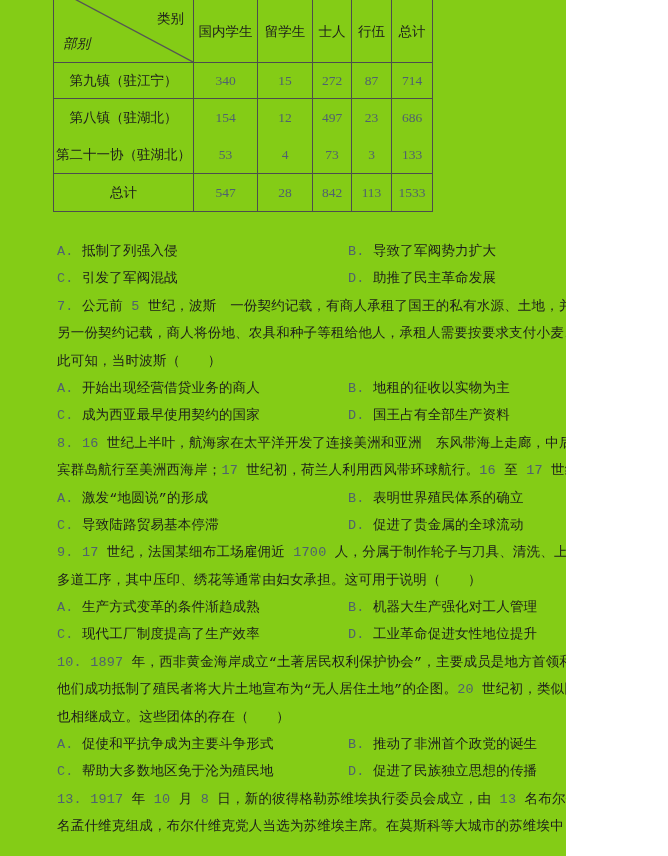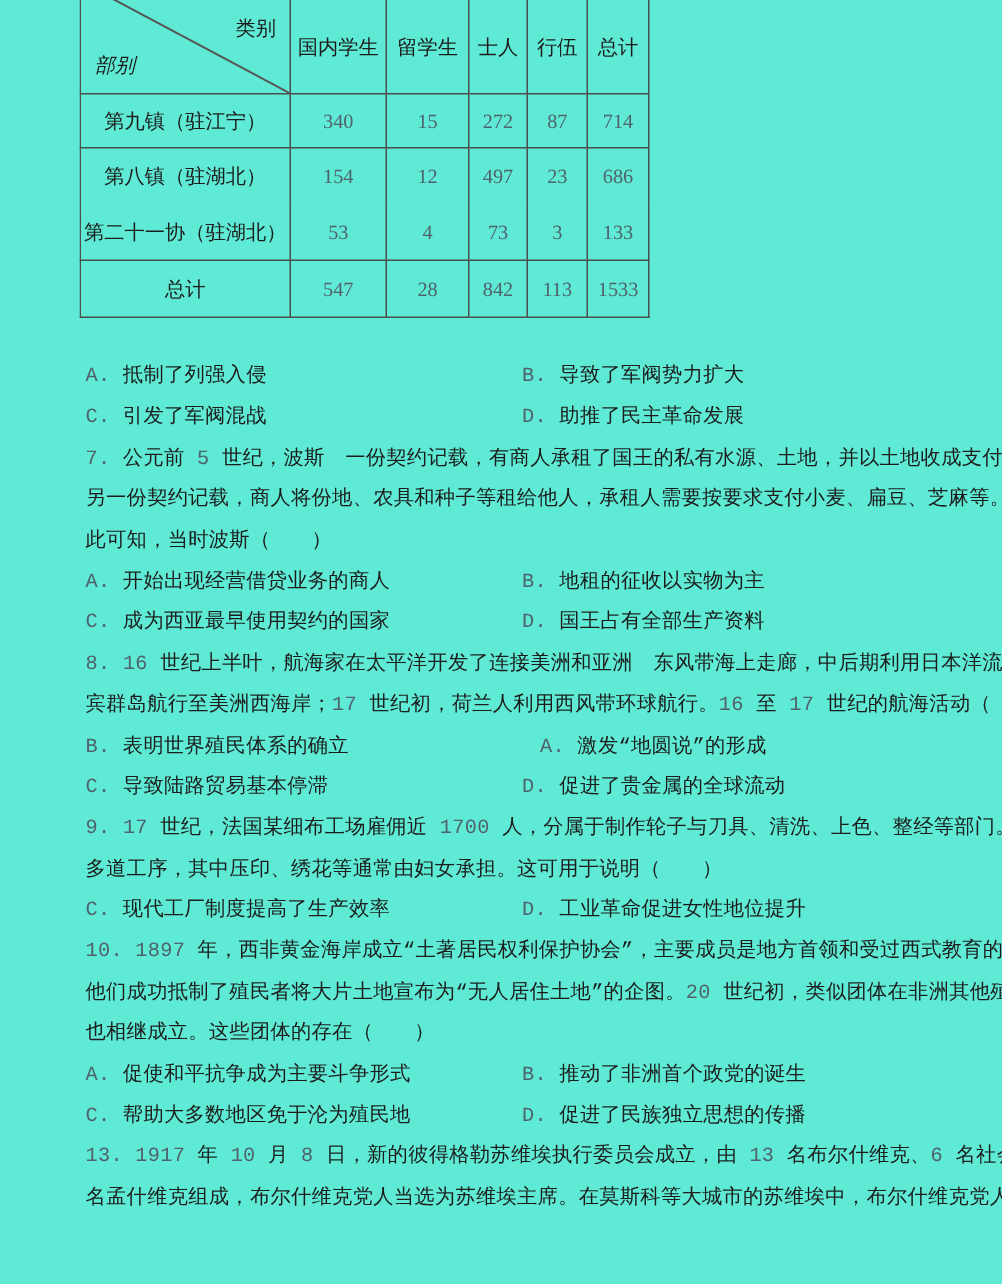--- a/index.html
+++ b/index.html
@@ -1,21 +1,21 @@
 <!DOCTYPE html>
 <html><head>
 <meta charset="utf-8">
 <style>
   * { box-sizing: border-box; }
   html, body { margin: 0; padding: 0; background: #ffffff; }
   .page {
     position: relative;
-    width: 668px;
+    width: 566px;
     height: 856px;
-    background: #5eead4;
+    background: #84cc16;
     font-family: "Liberation Serif", "DejaVu Serif", serif;
     color: #1c1c1c;
     overflow: hidden;
   }
 
   
   .table-clip {
     position: absolute;
     left: 53px;
     top: 0;
@@ -153,29 +153,33 @@
       <span class="opt opt-a"><span class="lat">A.</span> 开始出现经营借贷业务的商人</span>
       <span class="opt opt-b"><span class="lat">B.</span> 地租的征收以实物为主</span>
     </div>
     <div class="line opts">
       <span class="opt opt-a"><span class="lat">C.</span> 成为西亚最早使用契约的国家</span>
       <span class="opt opt-b"><span class="lat">D.</span> 国王占有全部生产资料</span>
     </div>
     <div class="line txt"><span class="lat">8.</span> <span class="lat">16</span> 世纪上半叶，航海家在太平洋开发了连接美洲和亚洲　东风带海上走廊，中后期利用日本洋流从菲律</div>
     <div class="line txt">宾群岛航行至美洲西海岸；<span class="lat">17</span> 世纪初，荷兰人利用西风带环球航行。<span class="lat">16</span> 至 <span class="lat">17</span> 世纪的航海活动（　　）</div>
     <div class="line opts">
+      <span class="opt opt-a"><span class="lat">A.</span> 激发“地圆说”的形成</span>
       <span class="opt opt-b"><span class="lat">B.</span> 表明世界殖民体系的确立</span>
-      <span class="opt opt-a"><span class="lat">A.</span> 激发“地圆说”的形成</span>
     </div>
     <div class="line opts">
       <span class="opt opt-a"><span class="lat">C.</span> 导致陆路贸易基本停滞</span>
       <span class="opt opt-b"><span class="lat">D.</span> 促进了贵金属的全球流动</span>
     </div>
     <div class="line txt"><span class="lat">9.</span> <span class="lat">17</span> 世纪，法国某细布工场雇佣近 <span class="lat">1700</span> 人，分属于制作轮子与刀具、清洗、上色、整经等部门。织布分为</div>
     <div class="line txt">多道工序，其中压印、绣花等通常由妇女承担。这可用于说明（　　）</div>
+    <div class="line opts">
+      <span class="opt opt-a"><span class="lat">A.</span> 生产方式变革的条件渐趋成熟</span>
+      <span class="opt opt-b"><span class="lat">B.</span> 机器大生产强化对工人管理</span>
+    </div>
     <div class="line opts">
       <span class="opt opt-a"><span class="lat">C.</span> 现代工厂制度提高了生产效率</span>
       <span class="opt opt-b"><span class="lat">D.</span> 工业革命促进女性地位提升</span>
     </div>
     <div class="line txt"><span class="lat">10.</span> <span class="lat">1897</span> 年，西非黄金海岸成立“土著居民权利保护协会”，主要成员是地方首领和受过西式教育的上层人士。</div>
     <div class="line txt">他们成功抵制了殖民者将大片土地宣布为“无人居住土地”的企图。<span class="lat">20</span> 世纪初，类似团体在非洲其他殖民地</div>
     <div class="line txt">也相继成立。这些团体的存在（　　）</div>
     <div class="line opts">
       <span class="opt opt-a"><span class="lat">A.</span> 促使和平抗争成为主要斗争形式</span>
       <span class="opt opt-b"><span class="lat">B.</span> 推动了非洲首个政党的诞生</span>

